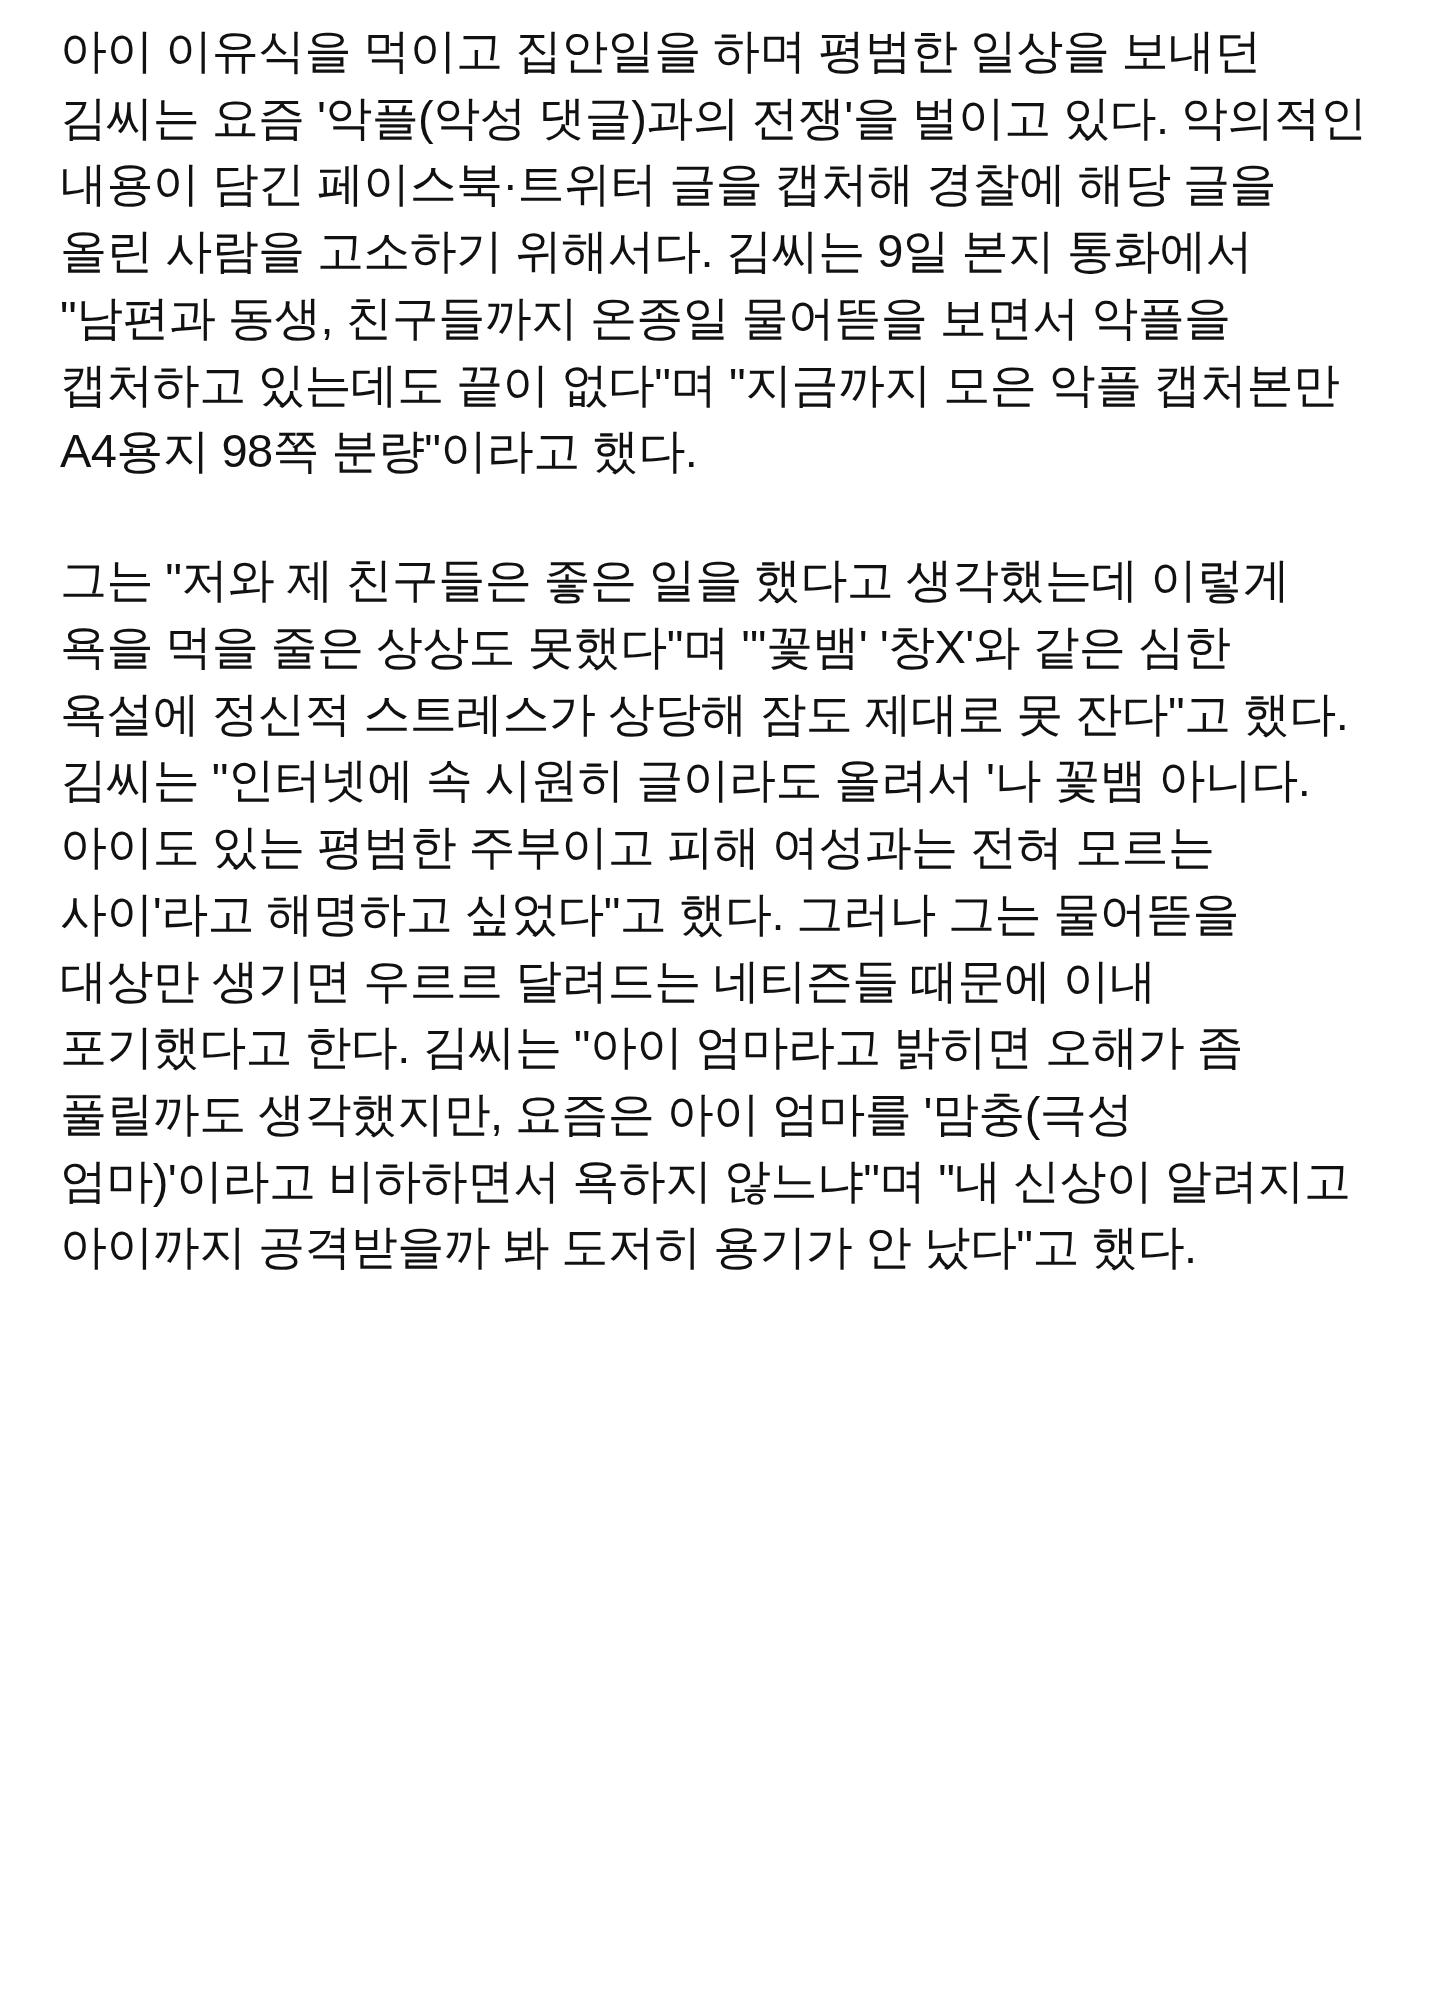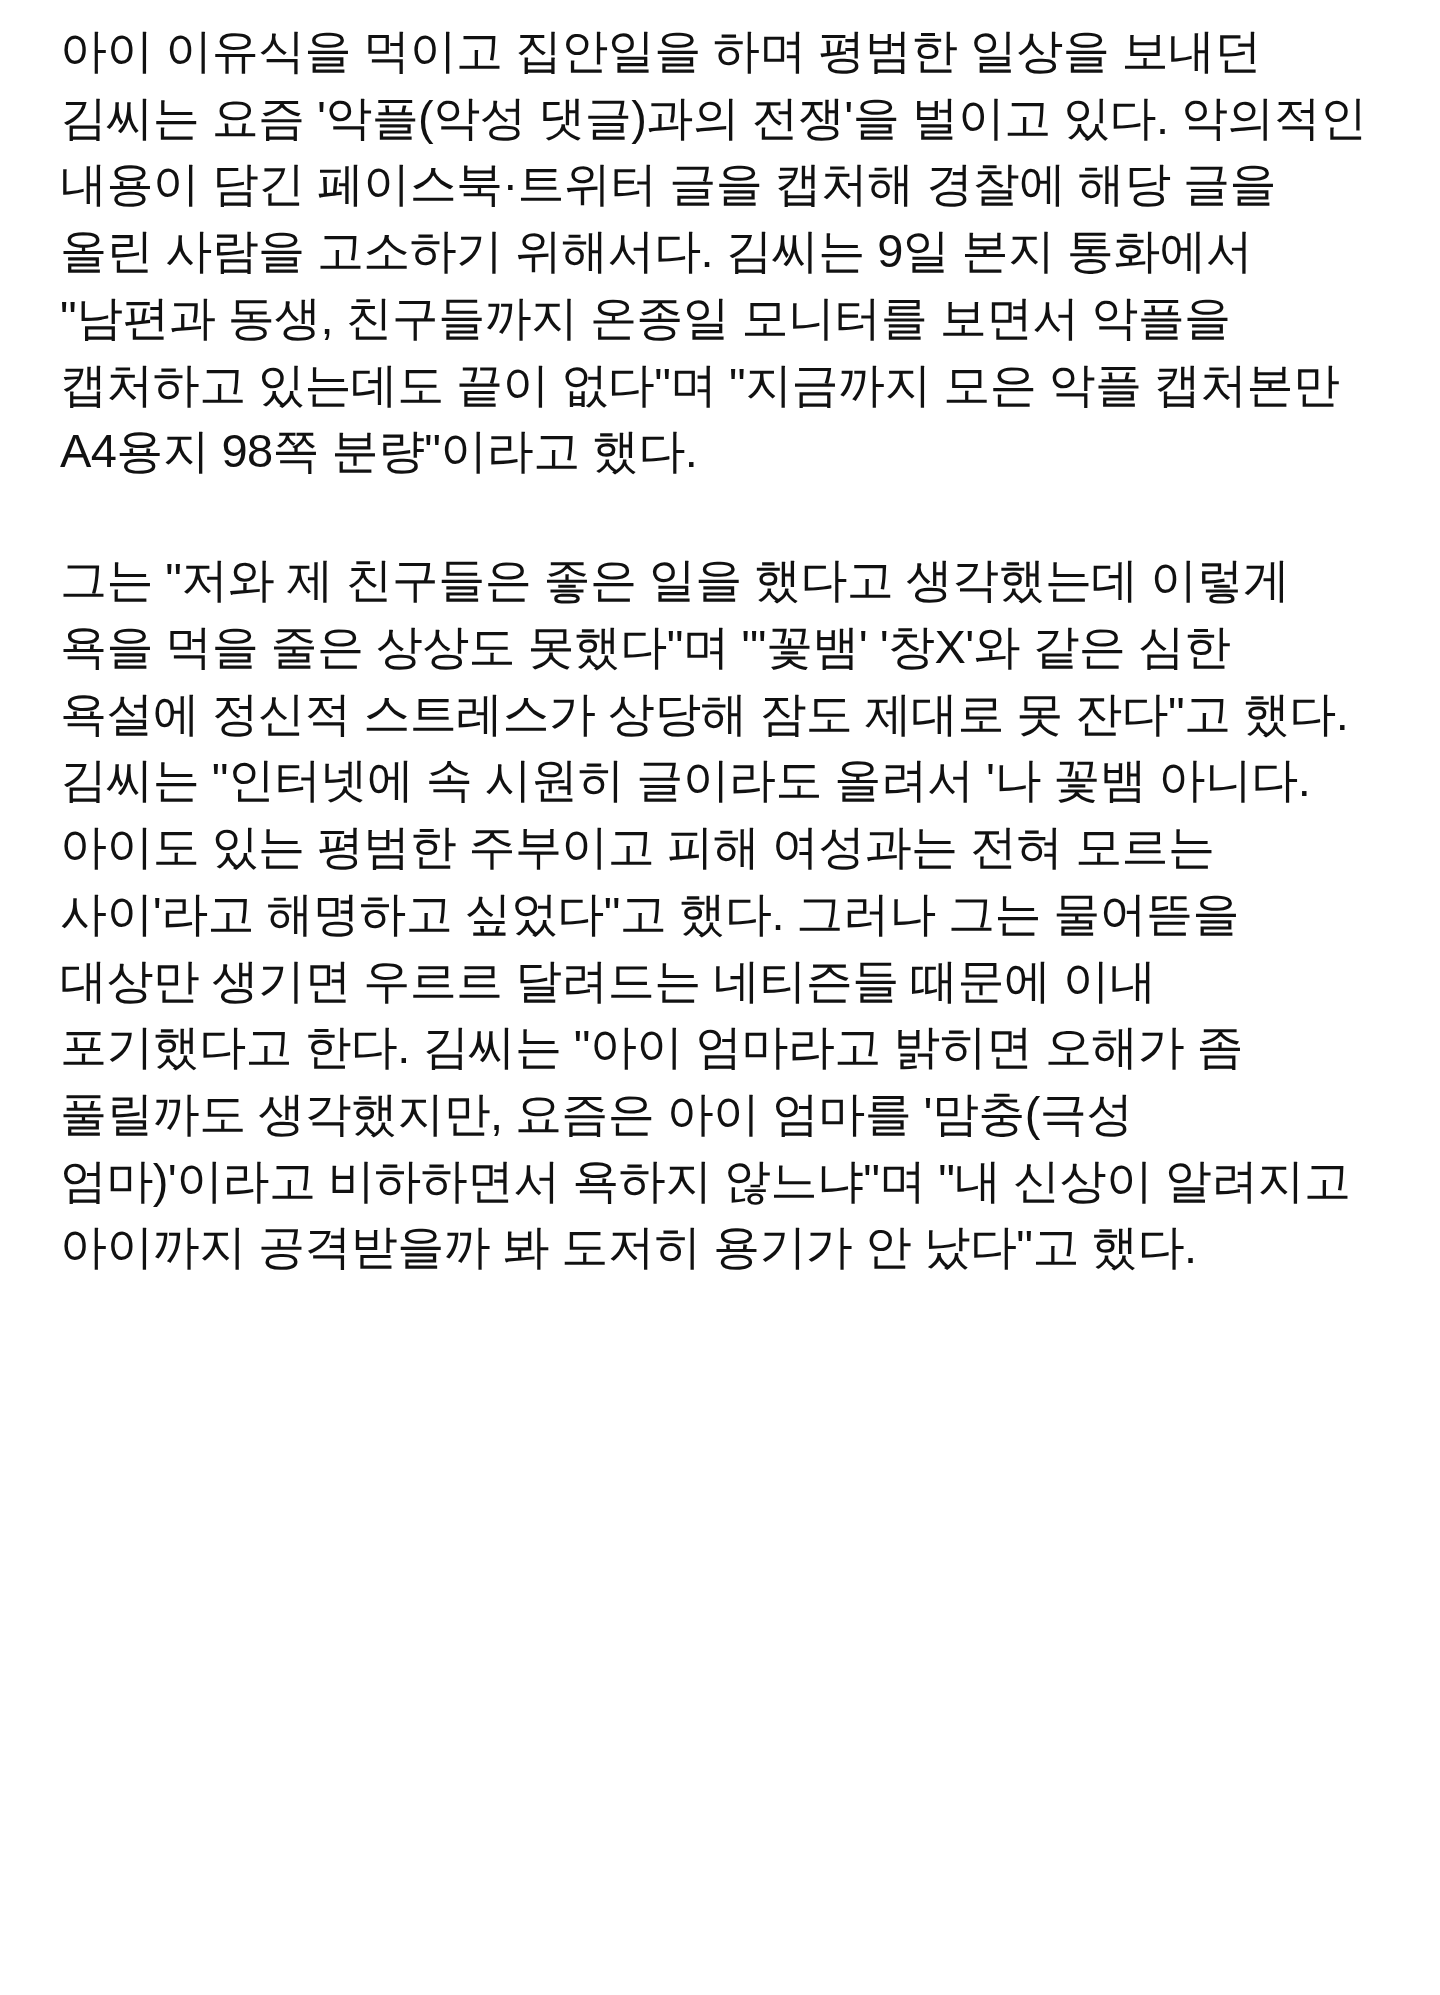--- a/index.html
+++ b/index.html
@@ -31,15 +31,15 @@
     font-weight: 400;
   }
   .para:last-child {
     margin-bottom: 0;
   }
 </style>
 </head>
 <body>
 
 <div class="article">
-  <p class="para">아이 이유식을 먹이고 집안일을 하며 평범한 일상을 보내던 김씨는 요즘 '악플(악성 댓글)과의 전쟁'을 벌이고 있다. 악의적인 내용이 담긴 페이스북·트위터 글을 캡처해 경찰에 해당 글을 올린 사람을 고소하기 위해서다. 김씨는 9일 본지 통화에서 "남편과 동생, 친구들까지 온종일 모니터를 보면서 악플을 캡처하고 있는데도 끝이 없다"며 "지금까지 모은 악플 캡처본만 A4용지 98쪽 분량"이라고 했다.</p>
+  <p class="para">아이 이유식을 먹이고 집안일을 하며 평범한 일상을 보내던 김씨는 요즘 '악플(악성 댓글)과의 전쟁'을 벌이고 있다. 악의적인 내용이 담긴 페이스북·트위터 글을 캡처해 경찰에 해당 글을 올린 사람을 고소하기 위해서다. 김씨는 9일 본지 통화에서 "남편과 동생, 친구들까지 온종일 물어뜯을 보면서 악플을 캡처하고 있는데도 끝이 없다"며 "지금까지 모은 악플 캡처본만 A4용지 98쪽 분량"이라고 했다.</p>
   <p class="para">그는 "저와 제 친구들은 좋은 일을 했다고 생각했는데 이렇게 욕을 먹을 줄은 상상도 못했다"며 "'꽃뱀' '창X'와 같은 심한 욕설에 정신적 스트레스가 상당해 잠도 제대로 못 잔다"고 했다. 김씨는 "인터넷에 속 시원히 글이라도 올려서 '나 꽃뱀 아니다. 아이도 있는 평범한 주부이고 피해 여성과는 전혀 모르는 사이'라고 해명하고 싶었다"고 했다. 그러나 그는 물어뜯을 대상만 생기면 우르르 달려드는 네티즌들 때문에 이내 포기했다고 한다. 김씨는 "아이 엄마라고 밝히면 오해가 좀 풀릴까도 생각했지만, 요즘은 아이 엄마를 '맘충(극성 엄마)'이라고 비하하면서 욕하지 않느냐"며 "내 신상이 알려지고 아이까지 공격받을까 봐 도저히 용기가 안 났다"고 했다.</p>
 </div>
 
 </body></html>

